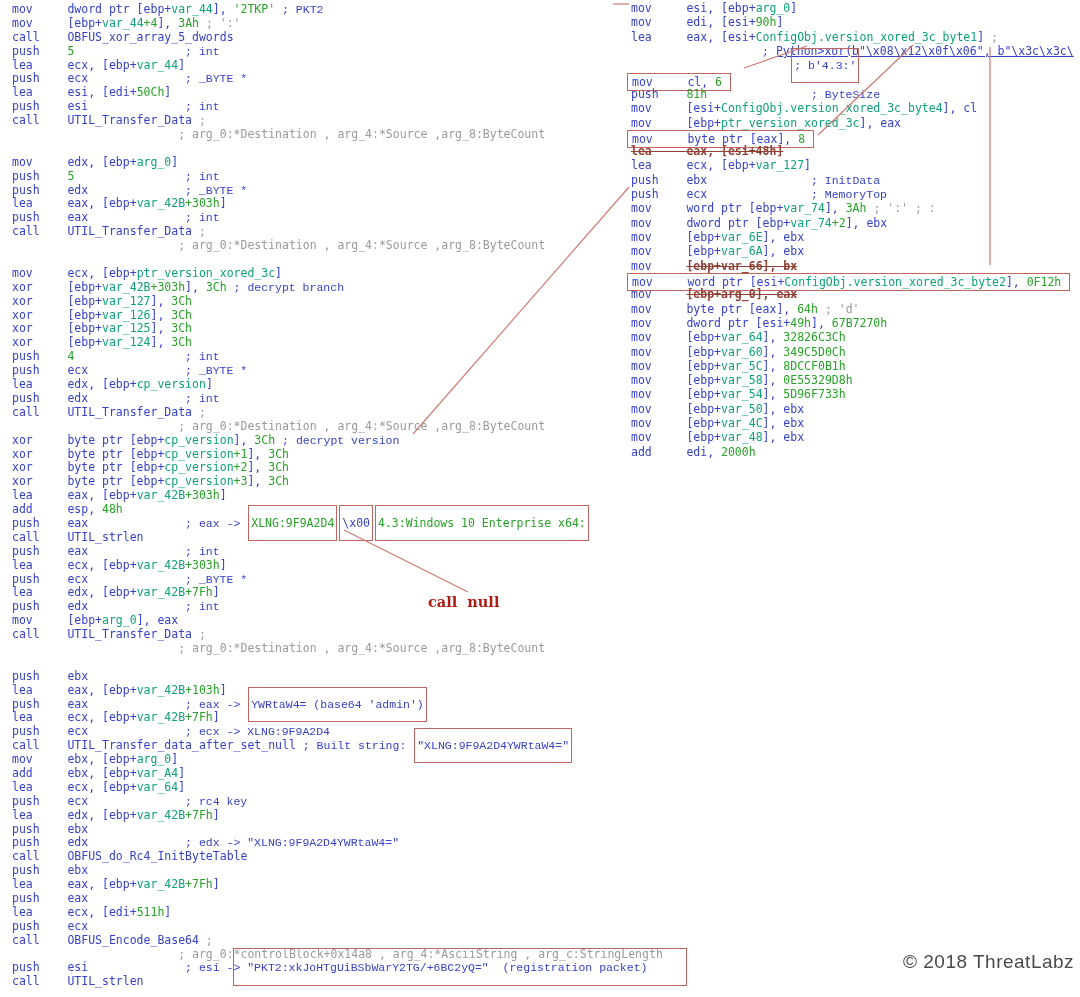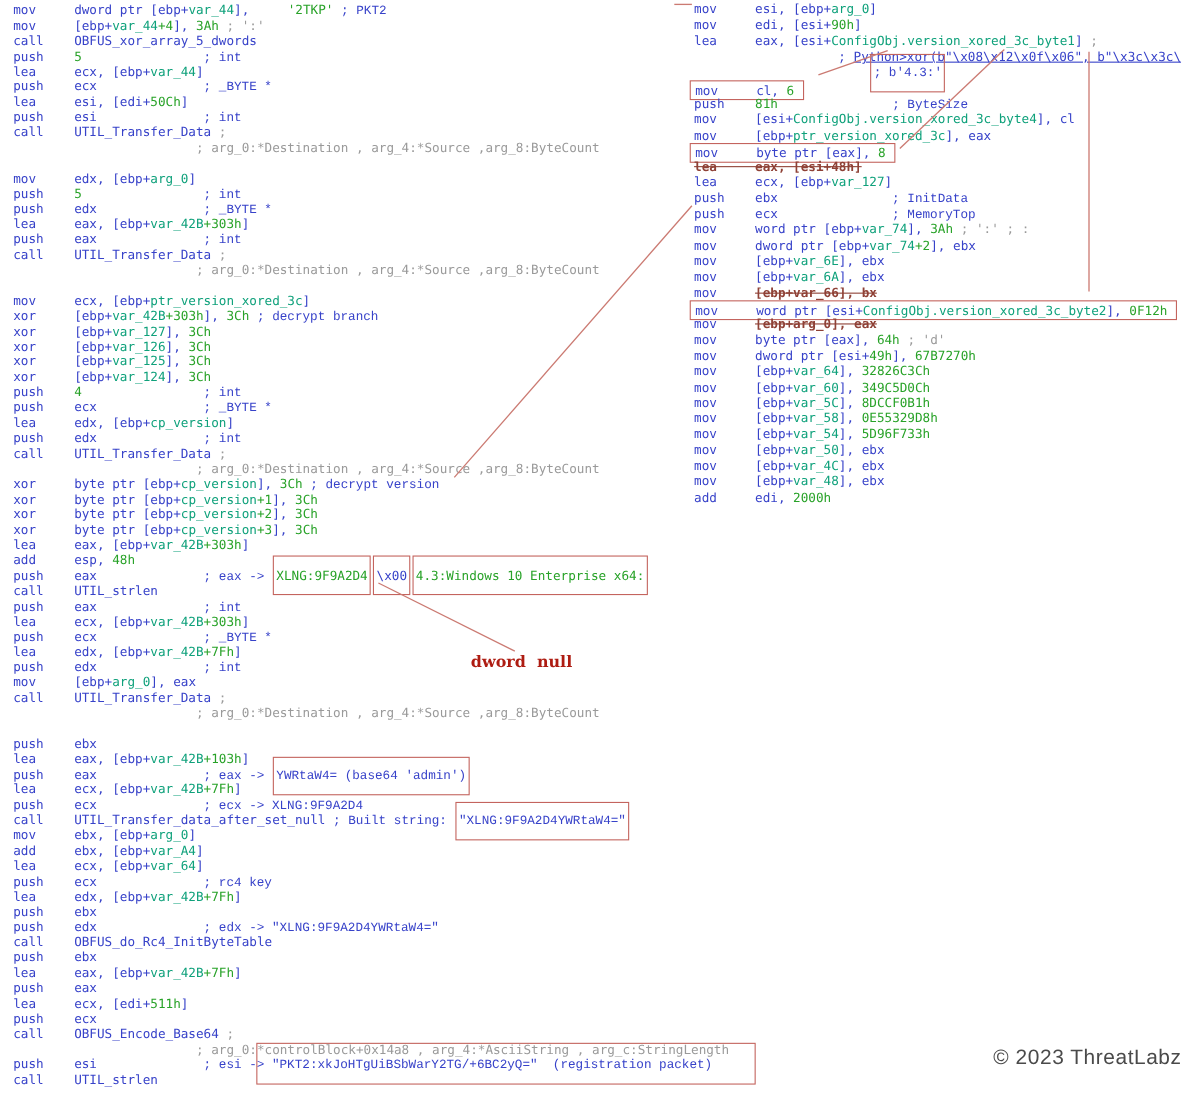--- a/index.html
+++ b/index.html
@@ -7,21 +7,21 @@
   .col{position:absolute;font-family:"DejaVu Sans Mono",monospace;font-size:11.5px;white-space:pre;}
   .col .ln{display:block;}
   #left-col{left:12px;top:3px;}
   #left-col .ln{height:13.9px;line-height:13.9px;}
   #right-col{left:631px;top:1px;}
   #right-col .ln{height:14.32px;line-height:14.32px;}
   .seg{white-space:pre;}
   .k  {color:var(--blue,#3742c9);}
   .cb {color:var(--blue,#3742c9);font-family:Liberation Mono, monospace;}
   .n  {color:var(--green,#28a228);}
-  .s  {color:var(--green,#28a228);margin-left:28px;}
+  .s  {color:var(--green,#28a228);}
   .v  {color:var(--teal,#0fa17b);}
   .cg {color:var(--grey,#9a9a9a);}
   .u  {color:var(--blue,#3742c9);text-decoration:underline;}
   .st {color:var(--maroon,#8f4136);text-decoration:line-through;text-decoration-color:var(--maroon,#8f4136);font-weight:bold;}
   .box{border:1px solid var(--red,#c4645e);padding:10px 2px;margin:0 1px;}
   .linebox{display:inline-block;border:1px solid var(--red,#c4645e);padding:1px 8px 1px 4px;margin-left:-4px;}
   #overlay{position:absolute;left:0;top:0;width:1080px;height:997px;pointer-events:none;}
   .absbox{position:absolute;border:1px solid var(--red,#c4645e);}
   #pkt2-box{left:233px;top:948px;width:452px;height:36px;}
   #extra-null{position:absolute;left:428px;top:593px;font-family:"DejaVu Serif",serif;
@@ -39,15 +39,15 @@
   <svg id="overlay" viewBox="0 0 1080 997">
     <line x1="613" y1="4" x2="629" y2="4" stroke="#cb7a72" stroke-width="1.2"></line>
     <line x1="744" y1="68" x2="807" y2="46" stroke="#cb7a72" stroke-width="1.2"></line>
     <line x1="818" y1="135" x2="913" y2="45" stroke="#cb7a72" stroke-width="1.2"></line>
     <line x1="990" y1="47" x2="990" y2="265" stroke="#cb7a72" stroke-width="1.2"></line>
     <line x1="413" y1="434" x2="629" y2="187" stroke="#cb7a72" stroke-width="1.2"></line>
     <line x1="344" y1="530" x2="468" y2="592" stroke="#cb7a72" stroke-width="1.2"></line>
   </svg>
 
   <div id="pkt2-box" class="absbox"></div>
-  <div id="extra-null">dword null</div>
-  <div id="watermark">© 2023 ThreatLabz</div>
+  <div id="extra-null">call null</div>
+  <div id="watermark">© 2018 ThreatLabz</div>
 </div>
 
 </body></html>

